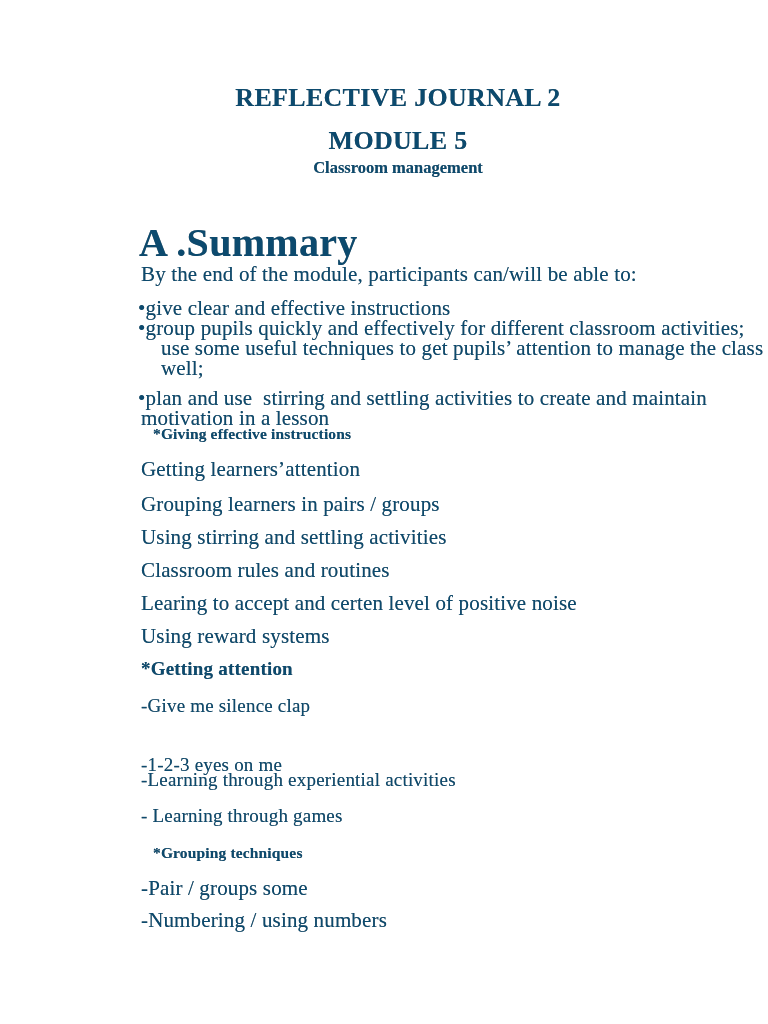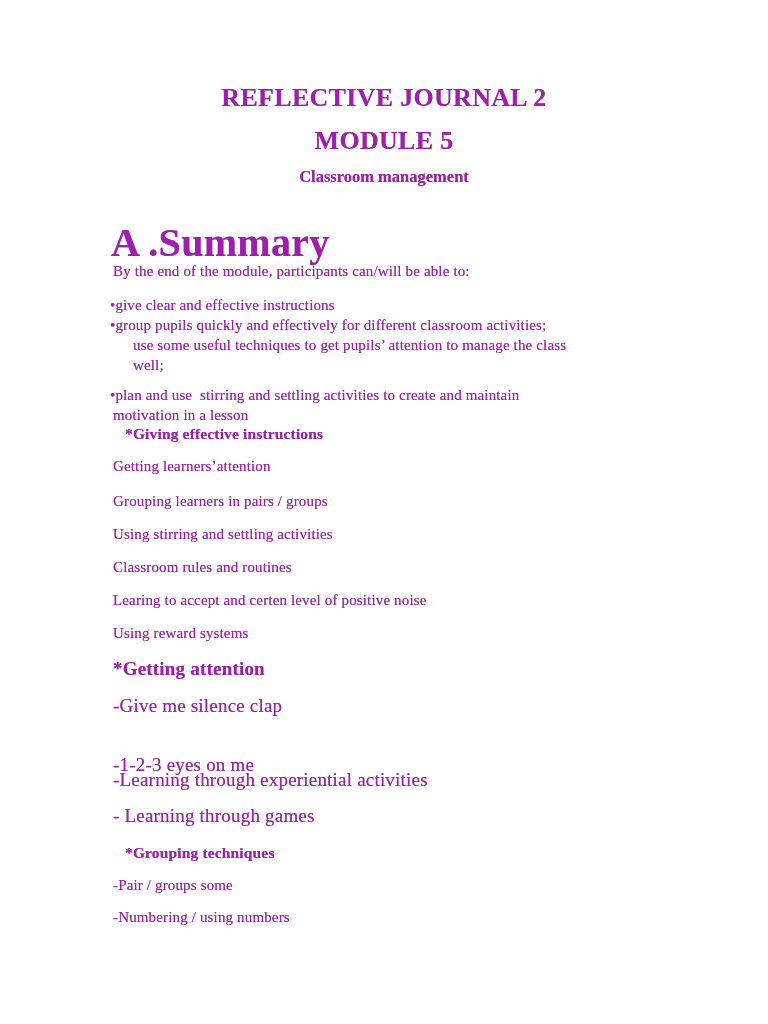--- a/index.html
+++ b/index.html
@@ -13,46 +13,47 @@
     height: 1024px;
     background: #ffffff;
     overflow: hidden;
     font-family: "Liberation Serif", "DejaVu Serif", serif;
     color: #1e1e1e;
   }
   .line {
     position: absolute;
     white-space: pre;
     line-height: 1;
-    color: #a21caf;
+    color: #0c4a6e;
     text-shadow: 0 0 0.6px rgba(0,0,0,0.45);
+    padding-left: 28px;
   }
   .center {
     left: 0;
     right: 0;
     text-align: center;
   }
   .t-title  { font-size: 26px;   font-weight: 700; letter-spacing: 0.3px; }
   .t-topic  { font-size: 16.5px; font-weight: 700; }
   .t-h1     { font-size: 40px;   font-weight: 700; letter-spacing: 0.3px; }
-  .t-body   { font-size: 15px; font-weight: 400; letter-spacing: 0.15px; }
+  .t-body   { font-size: 21px; font-weight: 400; letter-spacing: 0.15px; }
   .t-body-b { font-size: 15.5px; font-weight: 700; letter-spacing: 0.15px; margin-left: 12px; }
   .t-big    { font-size: 19px;   font-weight: 400; letter-spacing: 0.2px; text-align: right; }
   .t-big-b  { font-size: 19px;   font-weight: 700; letter-spacing: 0.2px; }
 </style>
 </head>
 <body>
 
 <div class="page">
 
   <div class="line center t-title" style="top:85px">REFLECTIVE JOURNAL 2</div>
 
   <div class="line center t-title" style="top:128px">MODULE 5</div>
 
-  <div class="line center t-topic" style="top:169px">Classroom management</div>
+  <div class="line center t-topic" style="top:160px">Classroom management</div>
 
   <div class="line t-h1" style="left:111px; top:223px">A .Summary</div>
 
   <div class="line t-body" style="left:113px; top:264px">By the end of the module, participants can/will be able to:</div>
 
   <div class="line t-body" style="left:110px; top:318px">•group pupils quickly and effectively for different classroom activities;</div>
   <div class="line t-body" style="left:110px; top:298px">•give clear and effective instructions</div>
   <div class="line t-body" style="left:133px; top:338px">use some useful techniques to get pupils’ attention to manage the class</div>
   <div class="line t-body" style="left:133px; top:358px">well;</div>
 

